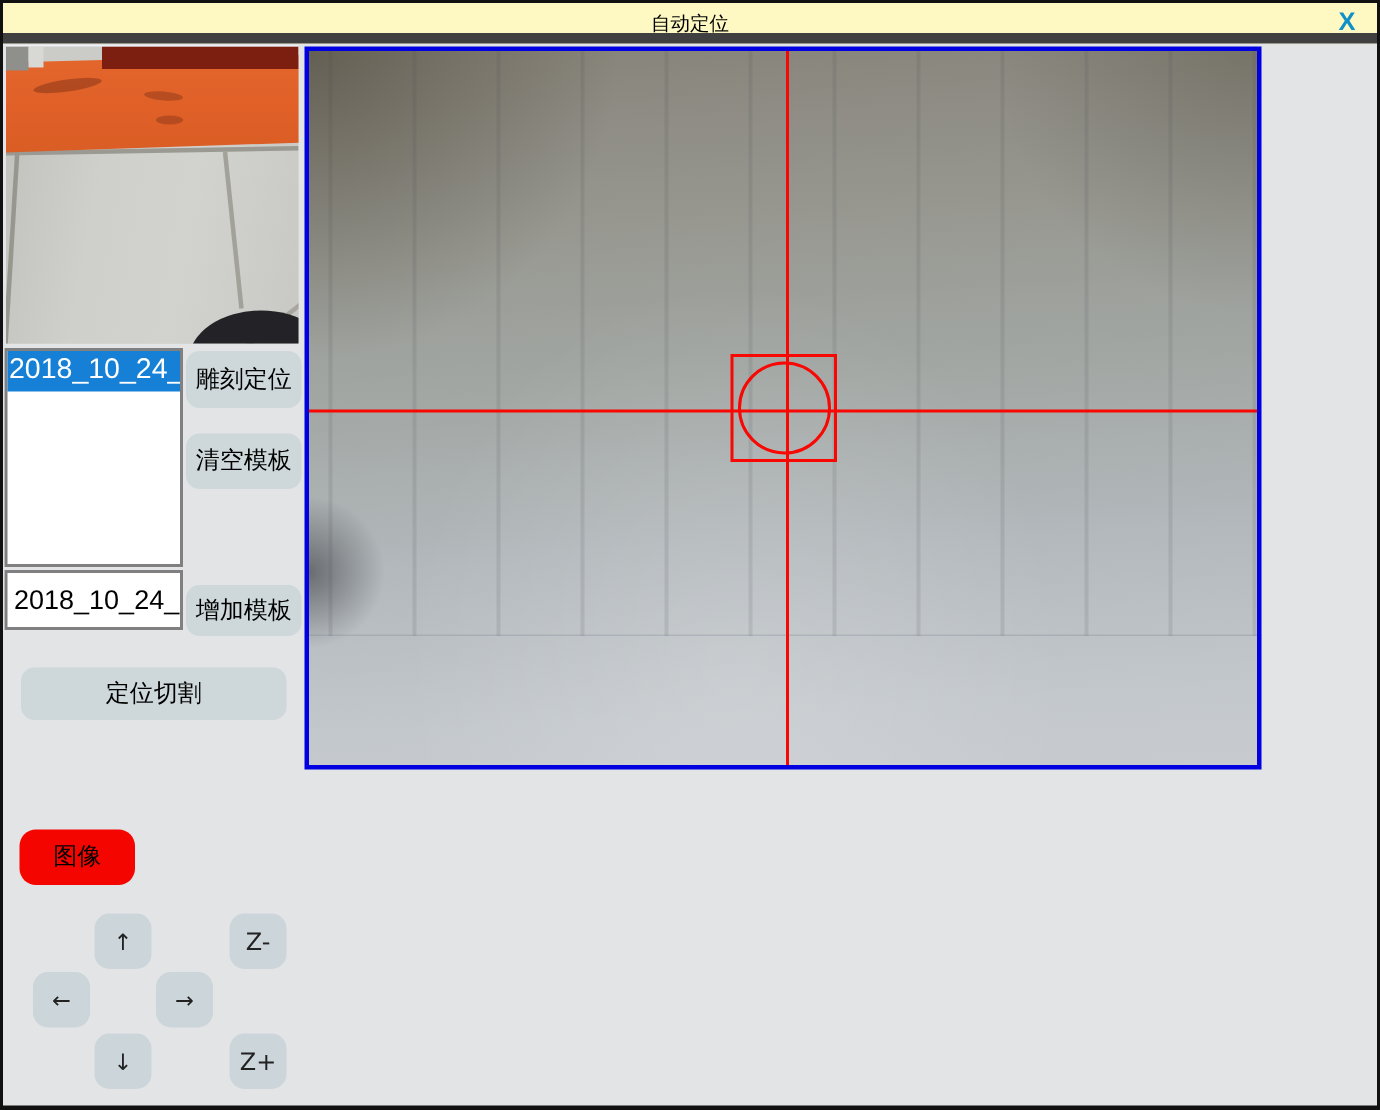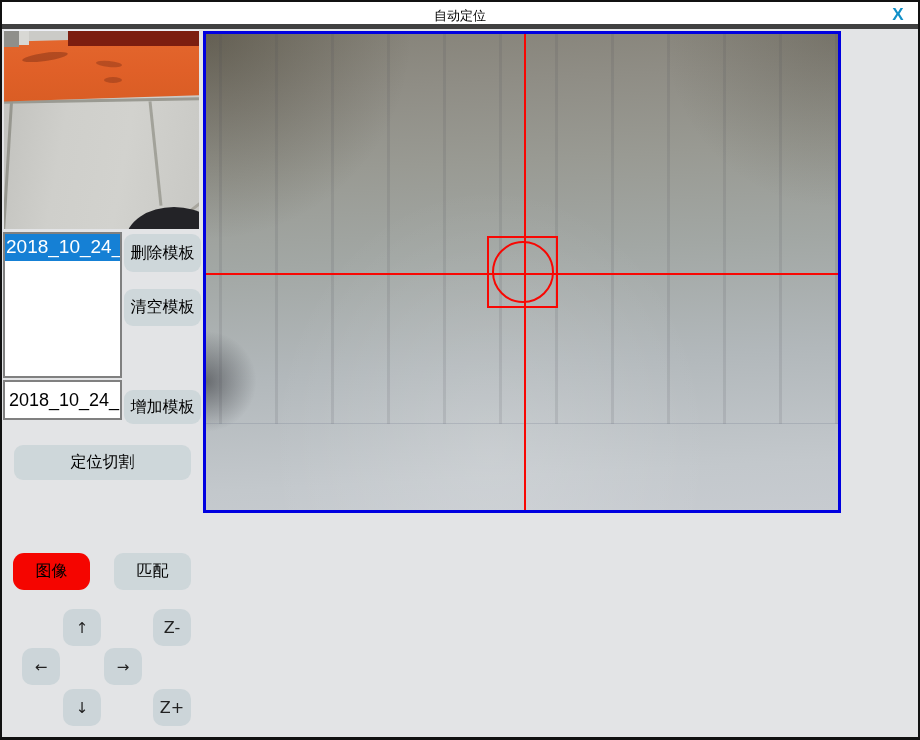--- a/index.html
+++ b/index.html
@@ -10,21 +10,21 @@
     overflow:hidden;
   }
   #window {
     position:relative; width:920px; height:740px;
     background:#e3e4e6;
     border:2px solid #111; border-bottom-width:3px;
   }
   
   #titlebar {
     position:absolute; left:0; top:0; width:916px; height:27px;
-    background:#ffffff; border-bottom:5px solid #404040;
+    background:#fef9c3; border-bottom:7px solid #404040;
   }
   #title {
     position:absolute; left:0; right:0; top:5px; text-align:center;
     font-size:13px; color:#000;
   }
   #close-btn {
     position:absolute; right:8px; top:2px; width:24px; height:22px;
     color:#1090c8; font-size:17px; font-weight:900; text-align:center;
     line-height:22px; cursor:pointer; user-select:none;
   }
@@ -142,27 +142,26 @@
     <div class="th-gray-top"></div>
     <div class="th-white-sq"></div>
     <div class="th-darkred"></div>
   </div>
 
   <div id="template-list">
     <div class="list-item-selected">2018_10_24_11</div>
   </div>
   <input id="template-name" value="2018_10_24_11" style="">
 
-  <button class="btn" id="btn-delete">删除模板</button>
+  <button class="btn" id="btn-delete">雕刻定位</button>
   <button class="btn" id="btn-clear">清空模板</button>
   <button class="btn" id="btn-add">增加模板</button>
 
   <button class="btn" id="btn-poscut">定位切割</button>
   <button class="btn" id="btn-image">图像</button>
-  <button class="btn" id="btn-match">匹配</button>
 
   <button class="jog" id="jog-up">↑</button>
   <button class="jog" id="jog-zminus">Z-</button>
   <button class="jog" id="jog-left">←</button>
   <button class="jog" id="jog-right">→</button>
   <button class="jog" id="jog-down">↓</button>
   <button class="jog" id="jog-zplus">Z+</button>
 
   <div id="camera">
     <div id="camera-stripes"></div>

